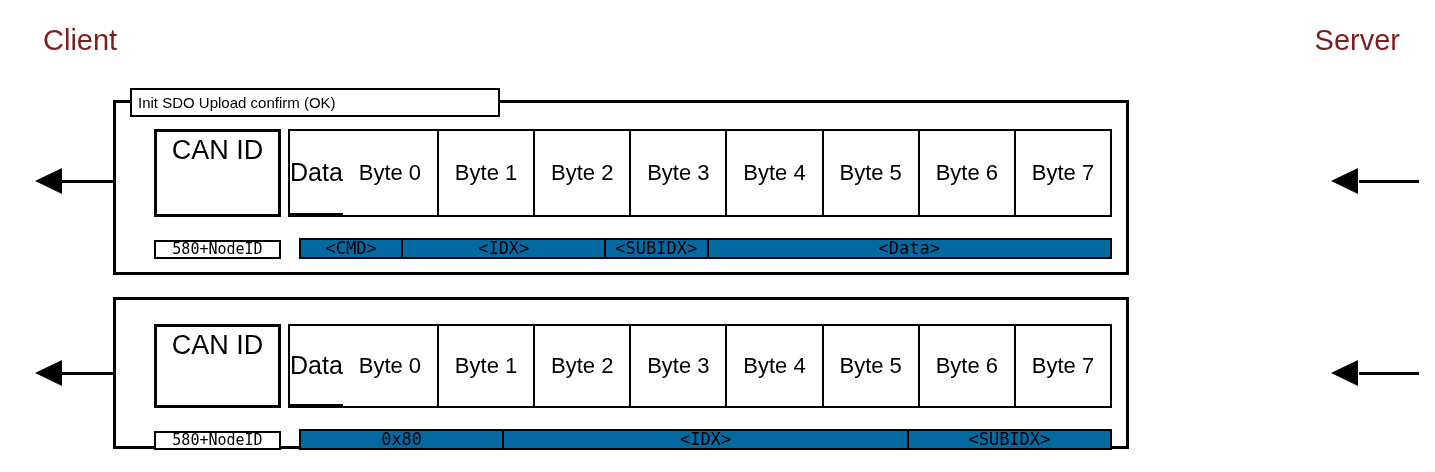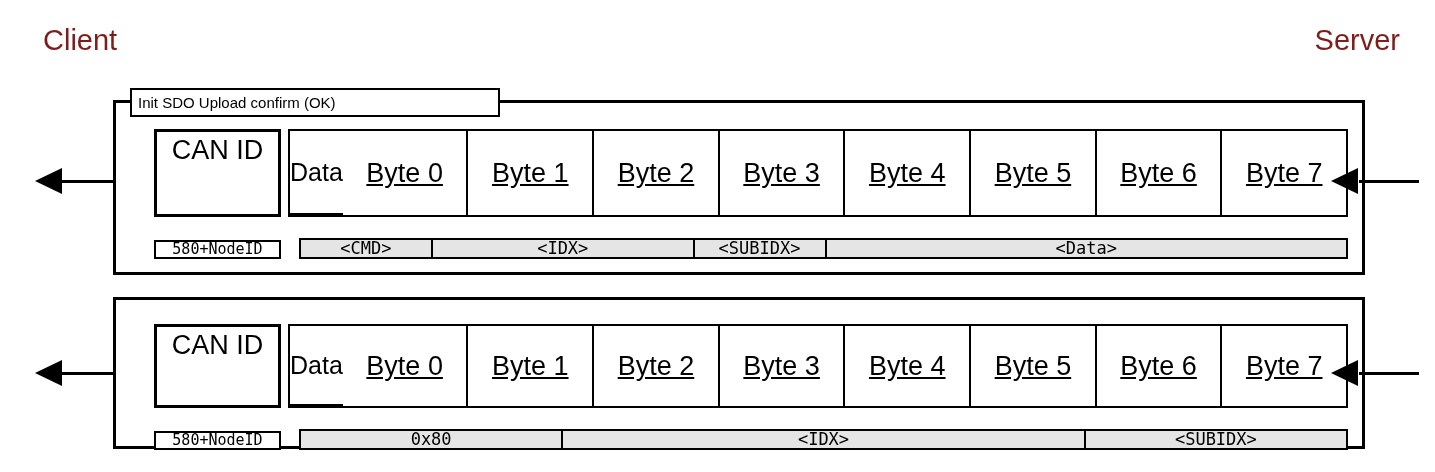--- a/index.html
+++ b/index.html
@@ -24,21 +24,21 @@
     color: #7f1d1d;
     white-space: nowrap;
   }
   #client-label { left: 43px; top: 26px; }
   #server-label { right: 35px;  top: 26px; }
 
   
   .message-frame {
     position: absolute;
     left: 113px;
-    width: 1252px;
+    width: 1016px;
     border: 3px solid #000;
     box-sizing: border-box;
     background: #fff;
   }
   #frame-ok    { top: 100px;  height: 175px; }
   #frame-error { top: 297px;  height: 152px; }
 
   
   .frame-caption {
     position: absolute;
@@ -111,25 +111,24 @@
   }
   .byte-header {
     flex: 1 1 auto;
     display: flex;
   }
   .byte-cell {
     flex: 1 1 0;
     display: flex;
     align-items: center;
     justify-content: center;
-    font-size: 27px;
+    font-size: 22px;
     line-height: 1;
     border-right: 2px solid #000;
     box-sizing: border-box;
-    text-decoration: underline;
   }
   .byte-cell:last-child { border-right: none; }
 
   
   .value-row {
     display: flex;
     align-items: flex-end;
     height: 35px;
     margin-top: 7px;
   }
@@ -145,21 +144,21 @@
     font-size: 15px;
     line-height: 1;
     background: #fff;
   }
   .payload {
     flex: 1 1 auto;
     margin-left: 18px;
     border: 2px solid #000;
     box-sizing: border-box;
     display: flex;
-    background: #e5e5e5;
+    background: #0369a1;
   }
   .payload-cell {
     display: flex;
     align-items: center;
     justify-content: center;
     font-family: "DejaVu Sans Mono", "Liberation Mono", monospace;
     font-size: 17px;
     line-height: 1;
     border-right: 2px solid #000;
     box-sizing: border-box;

